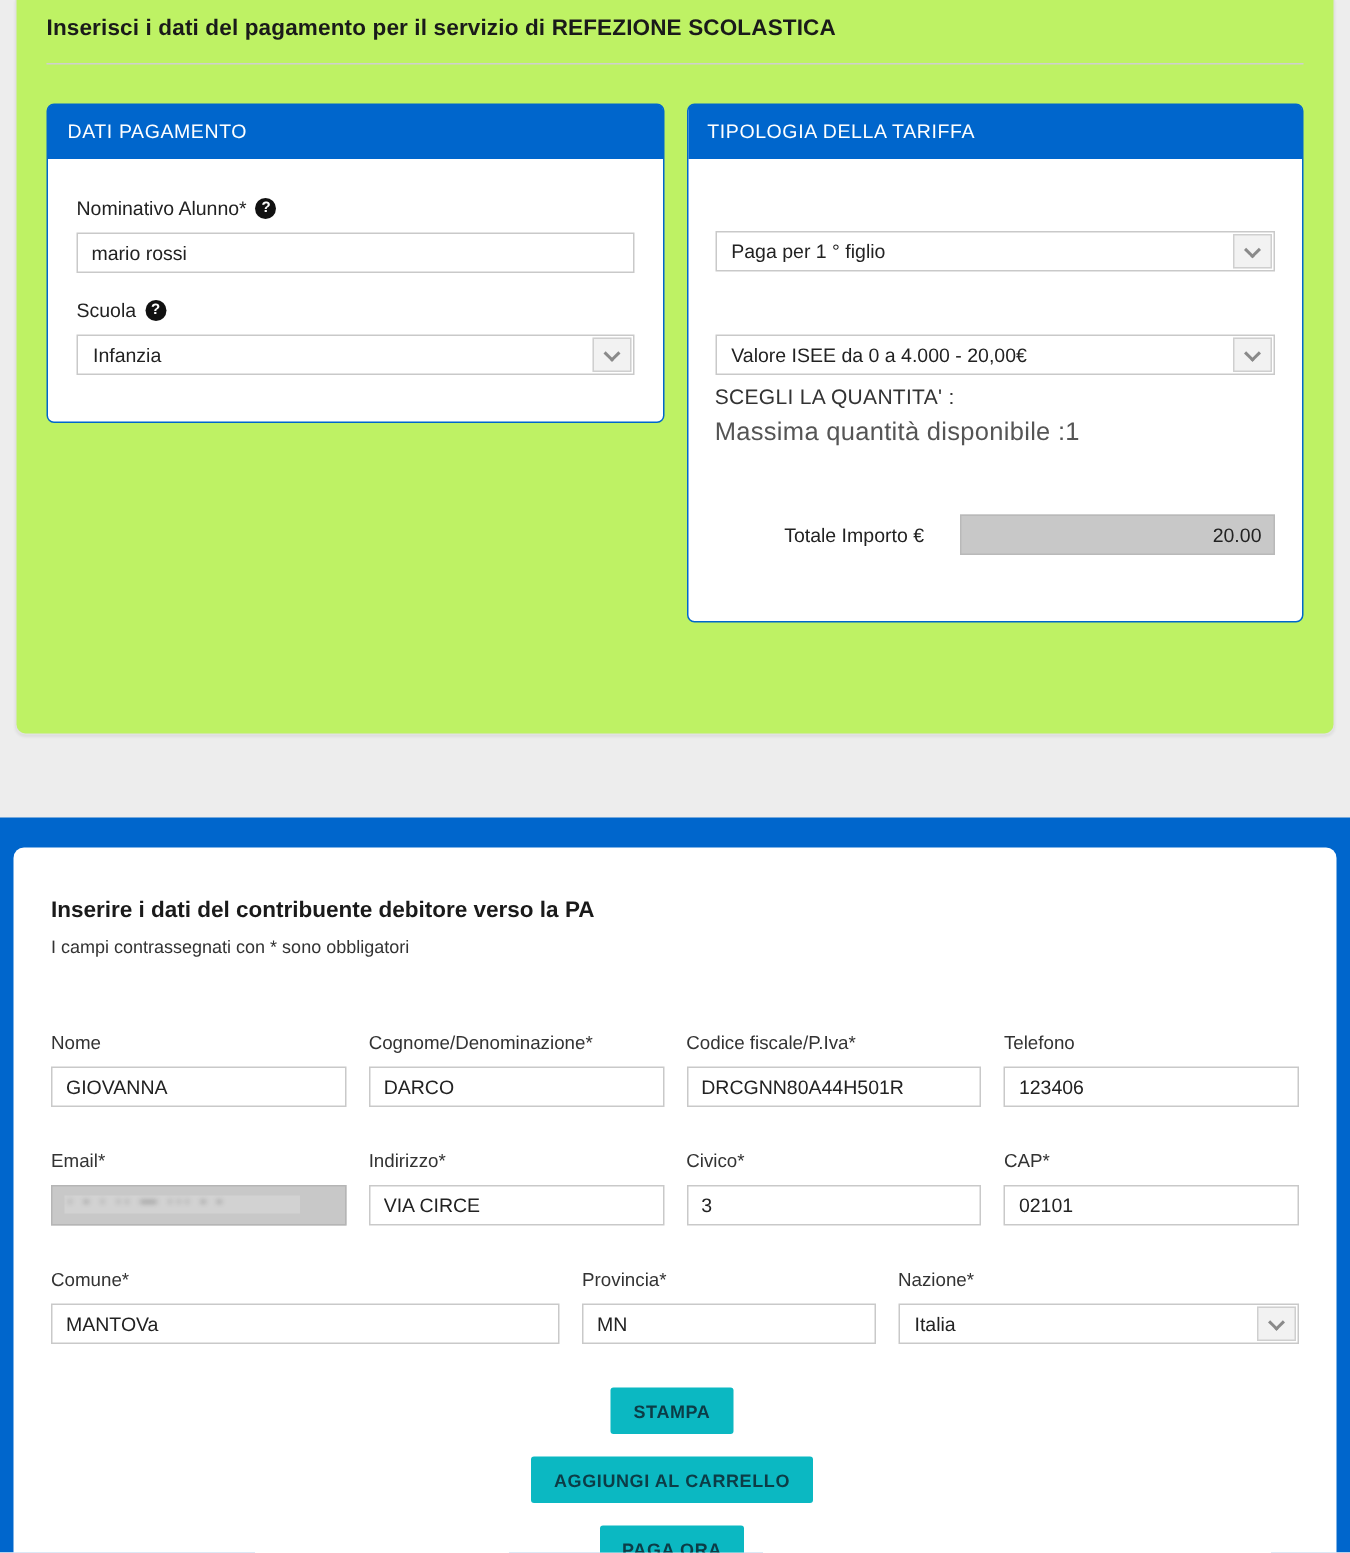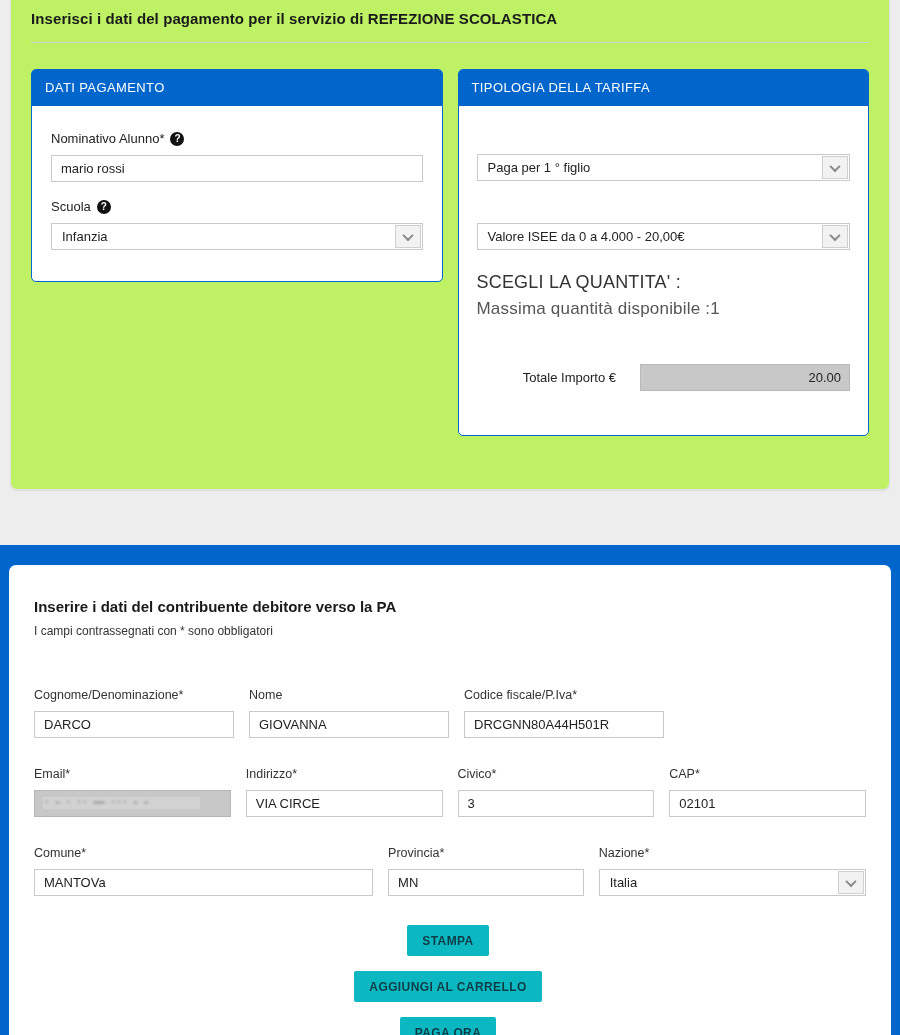--- a/index.html
+++ b/index.html
@@ -114,21 +114,21 @@
     justify-content: center;
   }
   .select .chev {
     width: 8px; height: 8px;
     border-left: 2px solid #8a8a8a;
     border-bottom: 2px solid #8a8a8a;
     transform: rotate(-45deg) translate(1px,-1px);
   }
 
   .sel-gap { margin-bottom: 42px; }
-  .qty-caption { font-size: 18px; color: #333; margin-top: 22px; letter-spacing: .2px; }
+  .qty-caption { font-size: 14px; color: #333; margin-top: 6px; letter-spacing: .2px; }
   .qty-max { font-size: 17px; color: #555; margin-top: 6px; letter-spacing: .2px; }
 
   .total-row {
     display: flex;
     justify-content: flex-end;
     align-items: center;
     gap: 24px;
     margin-top: 45px;
   }
   .total-label { font-size: 13px; color: #222; }
@@ -289,30 +289,34 @@
 
 <section class="blue-band">
   <div class="inner-card">
     <h3 class="debtor-title">Inserire i dati del contribuente debitore verso la PA</h3>
     <div class="debtor-subtitle">I campi contrassegnati con * sono obbligatori</div>
 
     <div class="debtor-form">
 
       <div class="form-row">
         <div class="fld w200">
+          <div class="field-label">Nome</div>
+          <input class="text-input" type="text" value="GIOVANNA" style="">
+        </div>
+        <div class="fld w200">
           <div class="field-label">Cognome/Denominazione*</div>
           <input class="text-input" type="text" value="DARCO" style="">
         </div>
         <div class="fld w200">
-          <div class="field-label">Nome</div>
-          <input class="text-input" type="text" value="GIOVANNA" style="">
-        </div>
-        <div class="fld w200">
           <div class="field-label">Codice fiscale/P.Iva*</div>
           <input class="text-input" type="text" value="DRCGNN80A44H501R" style="">
+        </div>
+        <div class="fld w200">
+          <div class="field-label">Telefono</div>
+          <input class="text-input" type="text" value="123406" style="">
         </div>
       </div>
 
       <div class="form-row">
         <div class="fld w200">
           <div class="field-label">Email*</div>
           <div class="redacted">
             <span class="inner-box"></span>
             <span class="marks">· ‐ ·  ·· — ···  ‐ ‐</span>
           </div>

